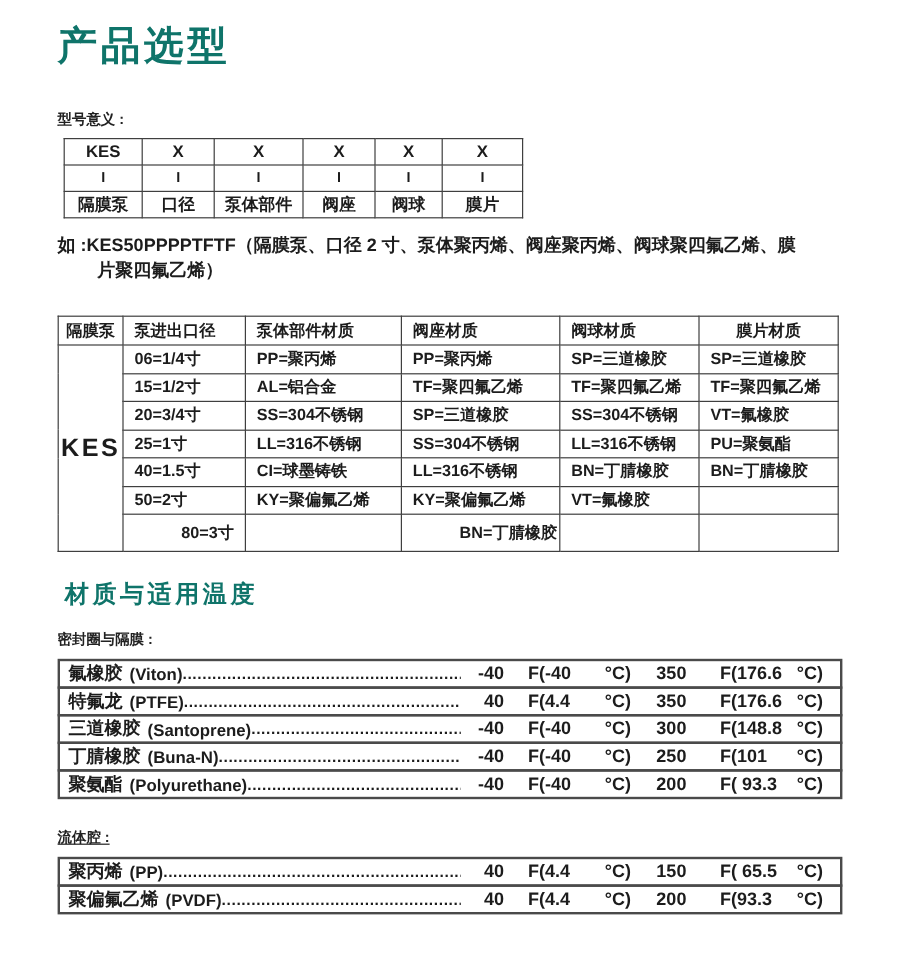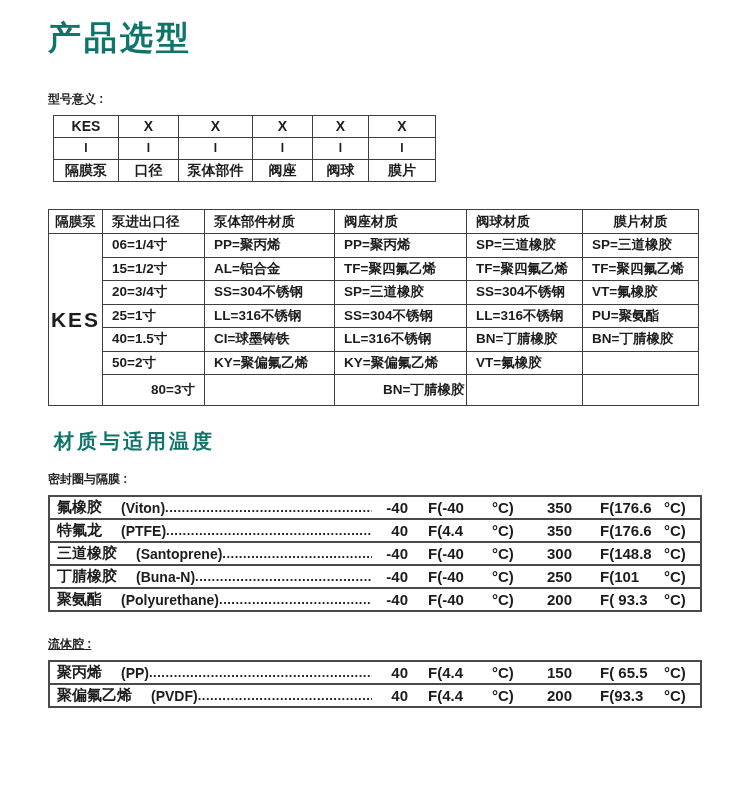--- a/index.html
+++ b/index.html
@@ -53,28 +53,28 @@
   .sel-table tr.tall td { height:31px;padding-left:48px; }
 
   
   .temp-table { width:654px; margin-top:7px; }
   .temp-row {
     border:2px solid #4a4a4a; margin-top:-2px; height:25px;
     display:flex; align-items:center; padding:0 8px 0 7px;
     font-size:15px; white-space:nowrap;
   }
   .temp-row:first-child { margin-top:0; }
-  .mat-cn { font-weight:bold; padding-right:19px; }
+  .mat-cn { font-weight:bold; padding-right:6px; }
   .mat-en { font-size:14px; font-weight:bold; }
   .dots { flex:1; overflow:hidden; font-size:13px; letter-spacing:0.5px; font-weight:bold; }
   .dots::after { content:"................................................................................................................................................................"; }
   .t-lo   { width:36px; text-align:right; font-weight:bold; }
   .t-lo-f { width:52px; margin-left:20px; font-weight:bold; }
   .t-lo-u { width:30px; margin-left:12px; font-weight:bold; }
-  .t-hi   { width:30px; text-align:right; margin-left:20px; font-weight:bold; }
+  .t-hi   { width:30px; text-align:right; margin-left:8px; font-weight:bold; }
   .t-hi-f { width:60px; margin-left:28px; font-weight:bold; }
   .t-hi-u { width:28px; margin-left:4px; font-weight:bold; }
 </style>
 </head>
 <body>
 
 <div class="page">
 
   <div class="h-main">产品选型</div>
 
@@ -110,20 +110,24 @@
       <td>隔膜泵</td>
       <td>口径</td>
       <td>泵体部件</td>
       <td>阀座</td>
       <td>阀球</td>
       <td>膜片</td>
     </tr>
   </tbody>
     </table>
 
+  <div class="example">
+    <div class="line1">如 :KES50PPPPTFTF（隔膜泵、口径 2 寸、泵体聚丙烯、阀座聚丙烯、阀球聚四氟乙烯、膜</div>
+    <div class="line2">片聚四氟乙烯）</div>
+  </div>
 
   <table class="sel-table">
     <colgroup>
         <col style="width:54px">
         <col style="width:102px">
         <col style="width:130px">
         <col style="width:132px">
         <col style="width:116px">
         <col style="width:116px">
       </colgroup>

